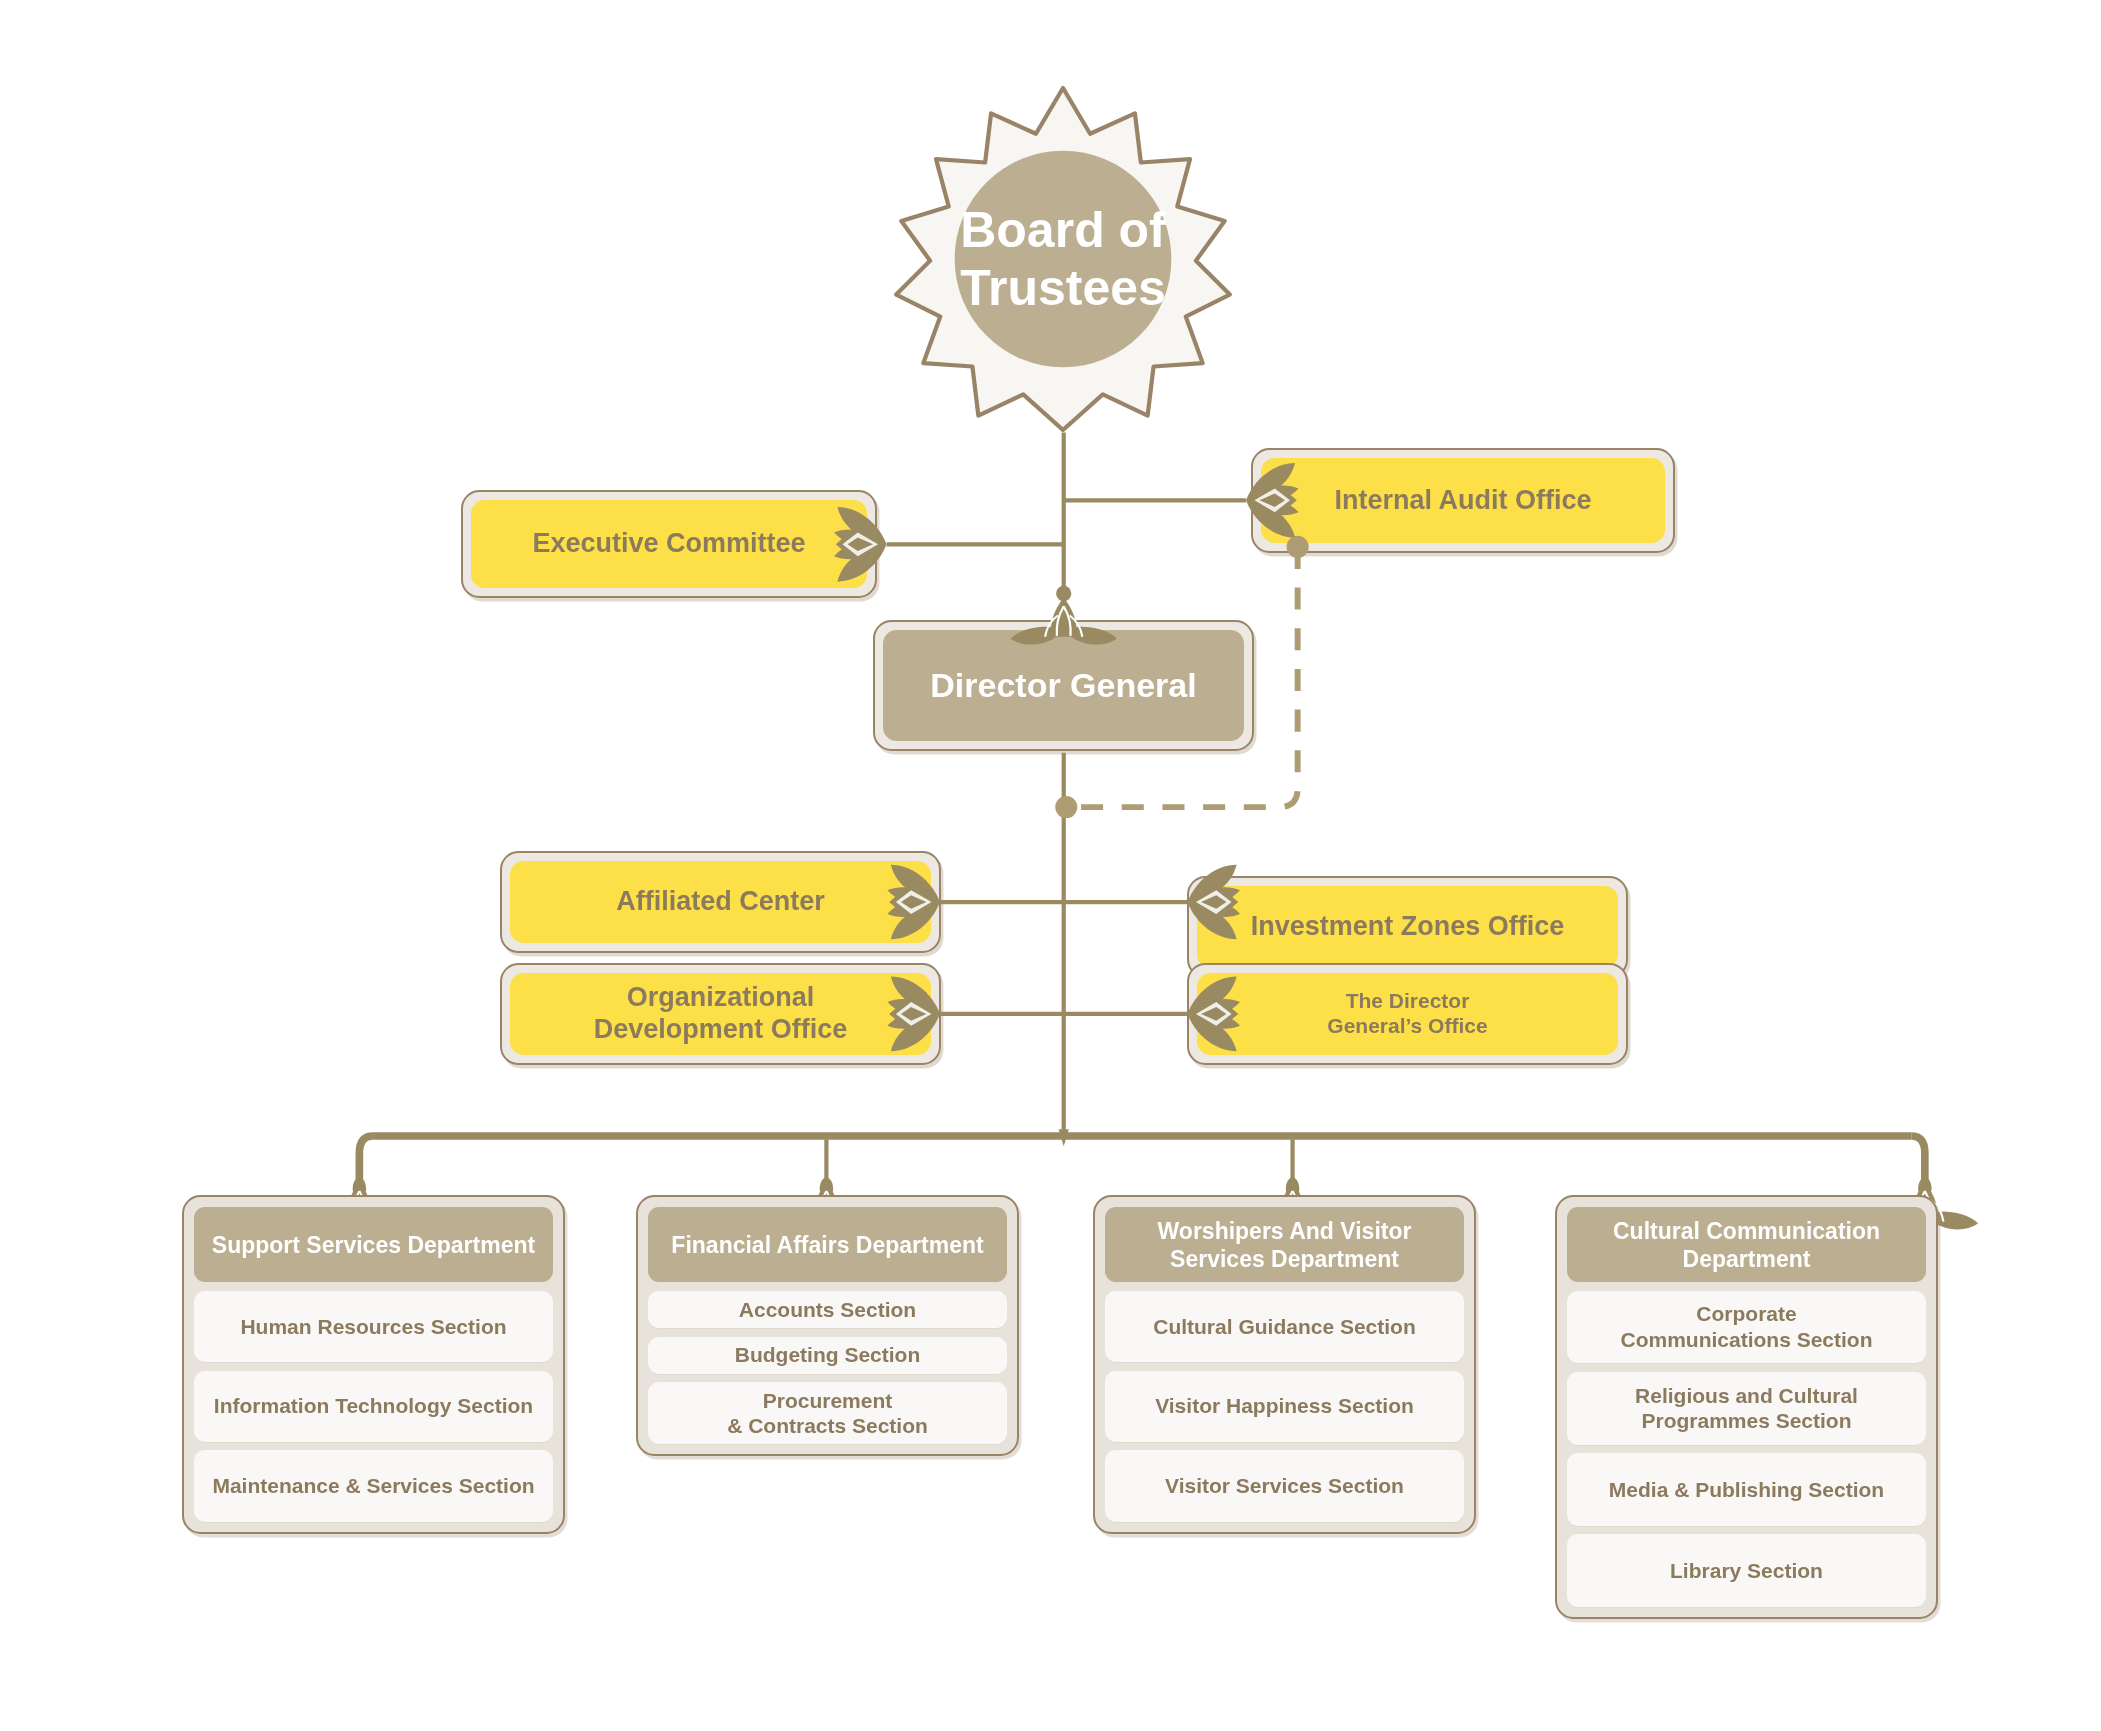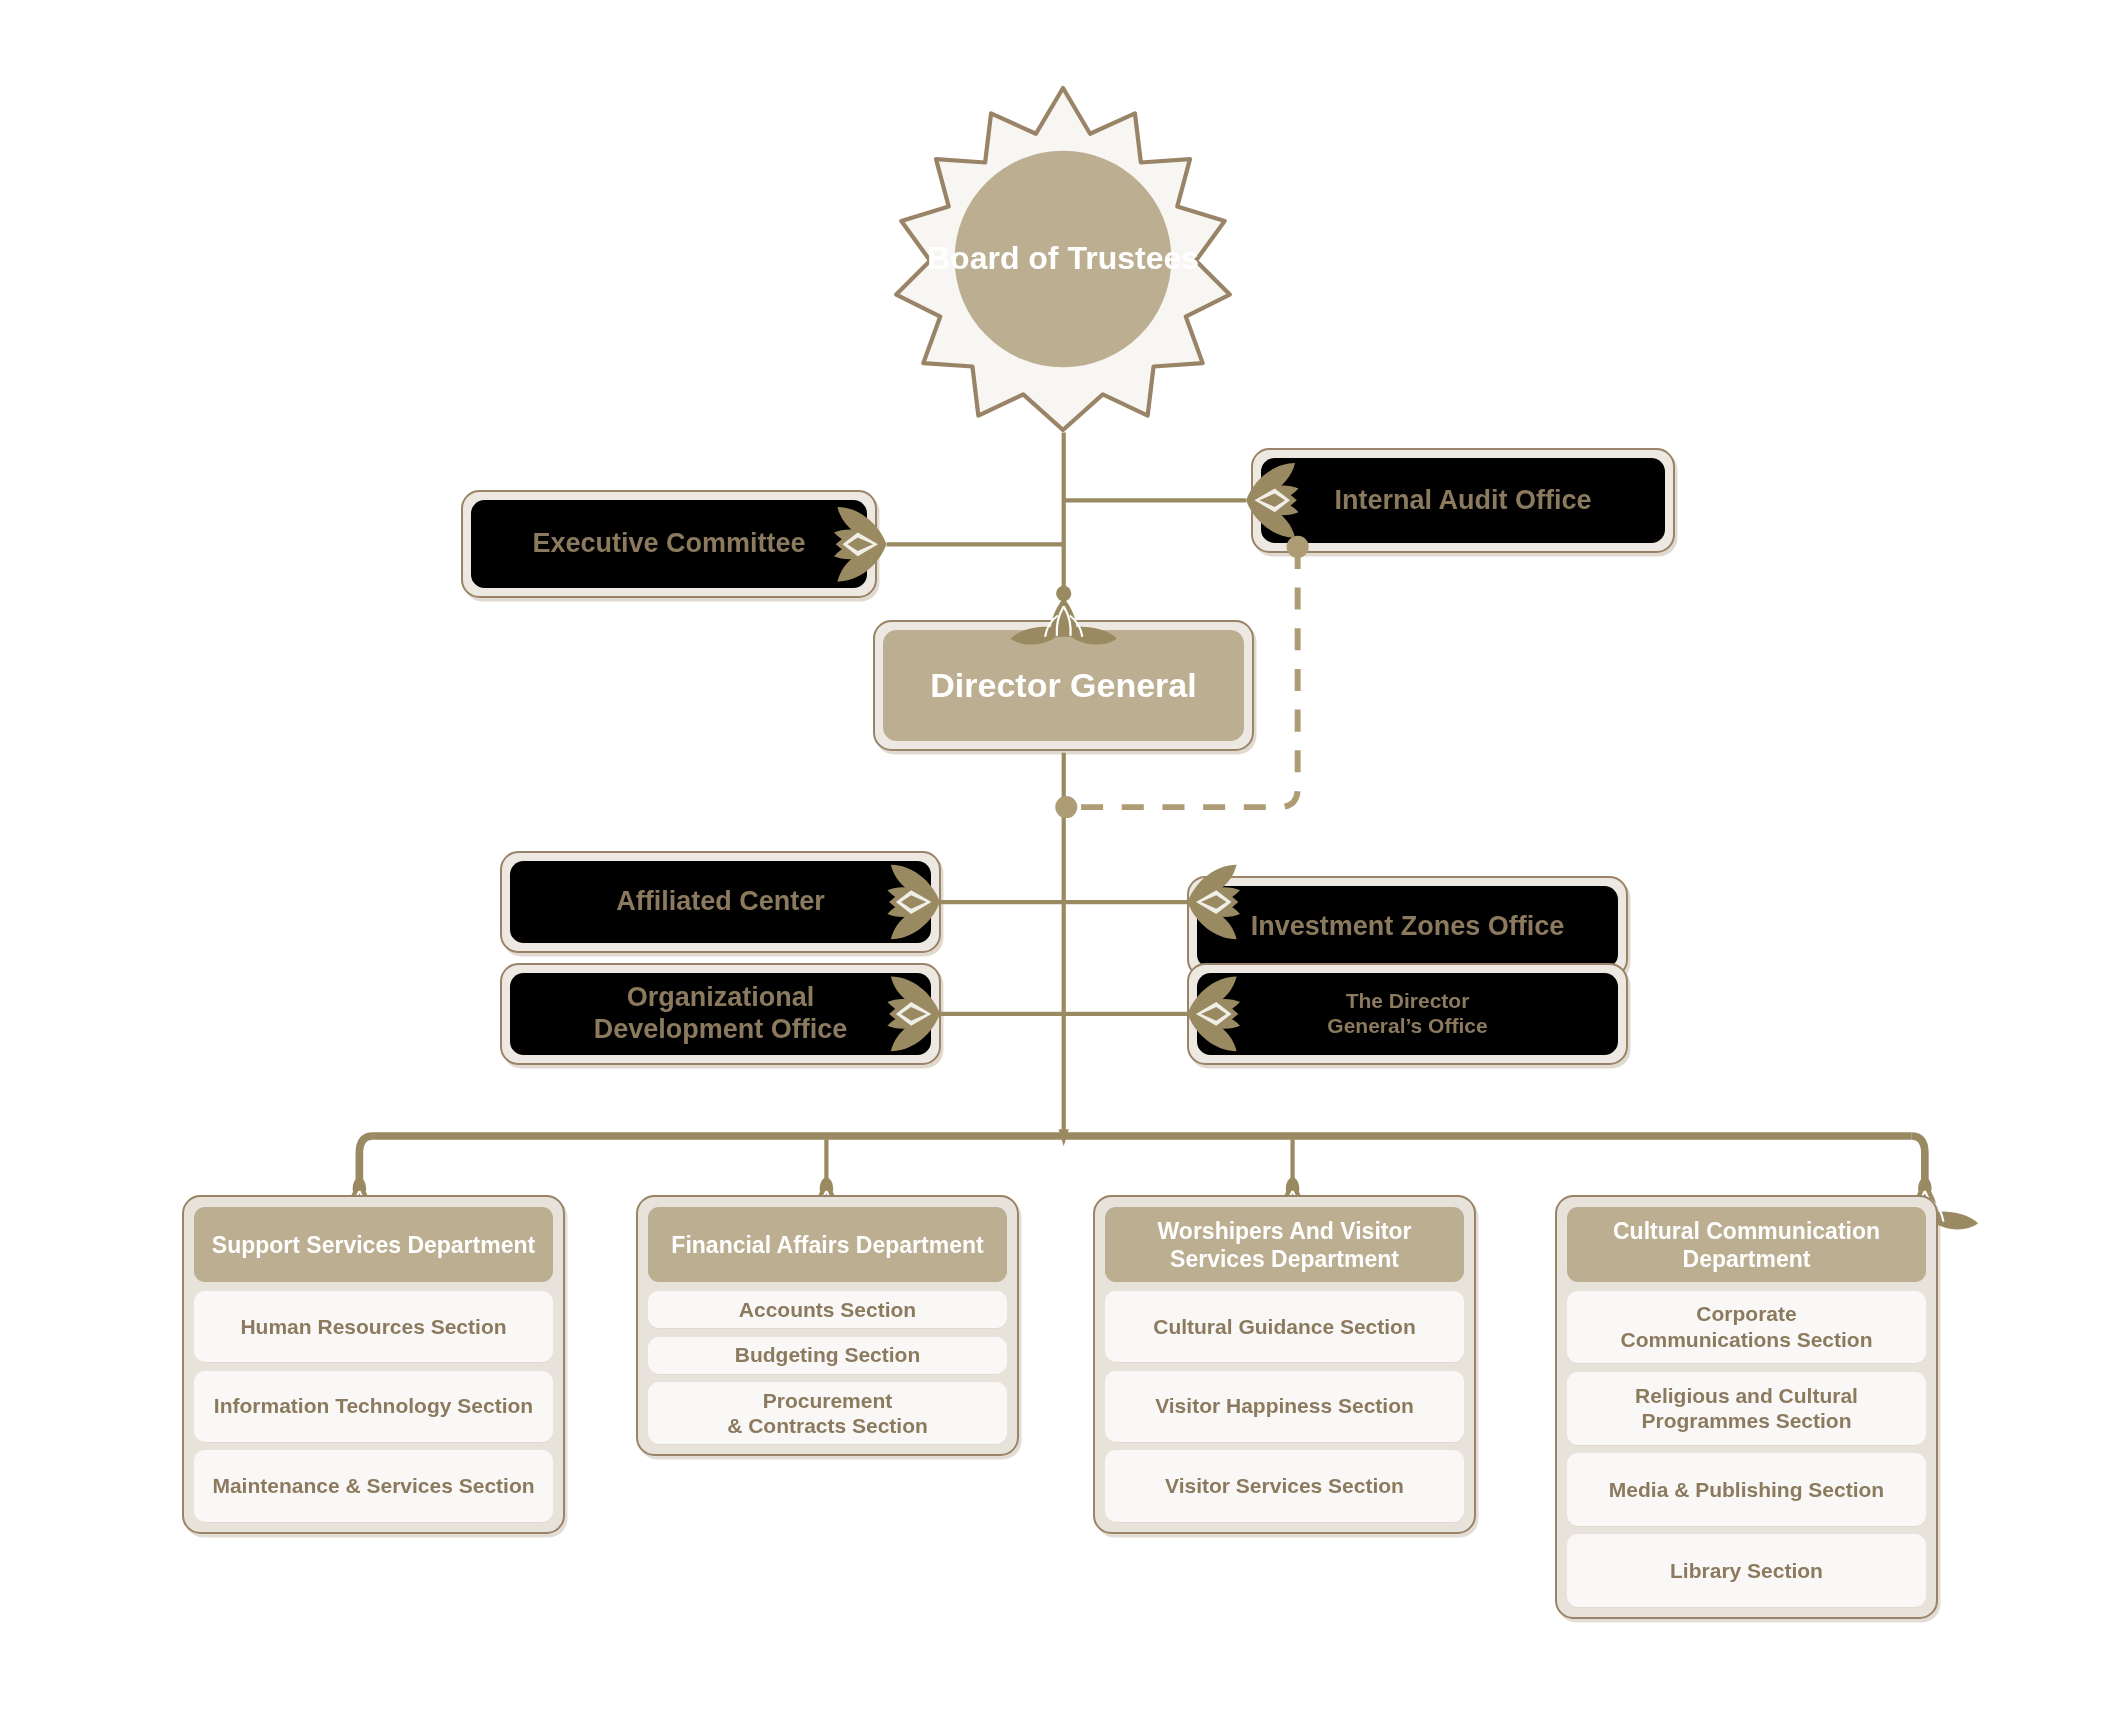--- a/index.html
+++ b/index.html
@@ -15,21 +15,21 @@
   .frame{
     position:absolute;box-sizing:border-box;
     background:#EDE9E2;
     border:2.5px solid #9A8468;
     border-radius:18.6px;
     box-shadow:2.5px 3.4px 0 rgba(154,132,104,.30);
   }
   .panel{
     position:absolute;box-sizing:border-box;
     left:7.6px;right:7.6px;top:7.6px;bottom:7.6px;
-    background:#000000;
+    background:#fde047;
     border-radius:13.6px;
     display:flex;align-items:center;justify-content:center;
     text-align:center;
     color:#8C7A5E;
     font-weight:bold;
     line-height:1.18;
   }
   .panel.gold{background:#BCAE90;color:#FFFFFF;}
 
   
@@ -150,21 +150,21 @@
     <svg viewBox="0 0 430 420" width="364" height="356">
       <path d="M215,8
                L247,62 L300,38 L307,96 L365,92 L350,148 L406,165 L372,212
                L412,252 L360,278 L380,333 L322,337 L315,395 L262,370
                L215,412 L168,370 L115,395 L108,337 L50,333 L70,278 L18,252
                L58,212 L24,165 L80,148 L65,92 L123,96 L130,38 L183,62 Z" fill="#F8F6F2" stroke="#9A8468" stroke-width="5" stroke-linejoin="round"></path>
       <circle cx="215" cy="210" r="128" fill="#BCAE90"></circle>
     </svg>
     <div style="position:absolute;left:0;top:0;width:364px;height:356px;
                 display:flex;align-items:center;justify-content:center;
-                color:#FFFFFF;font-weight:bold;font-size:32px;line-height:1.16;
+                color:#FFFFFF;font-weight:bold;font-size:50px;line-height:1.16;
                 text-align:center;white-space:pre-line;">Board of Trustees</div>
   </div>
 
   <div class="frame" style="left:461px;top:490px;width:416px;height:108px;">
     <div class="panel" style="font-size:27px;">Executive Committee</div>
   </div>
 
   <div class="frame" style="left:1251px;top:448px;width:424px;height:105px;">
     <div class="panel" style="font-size:27px;">Internal Audit Office</div>
   </div>

